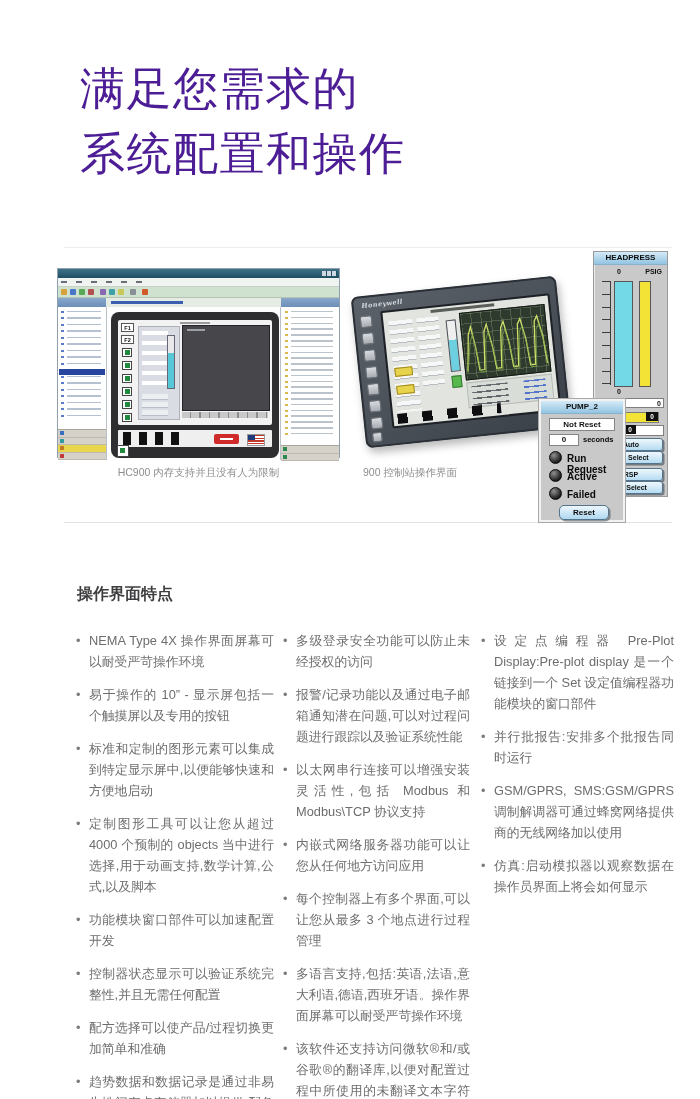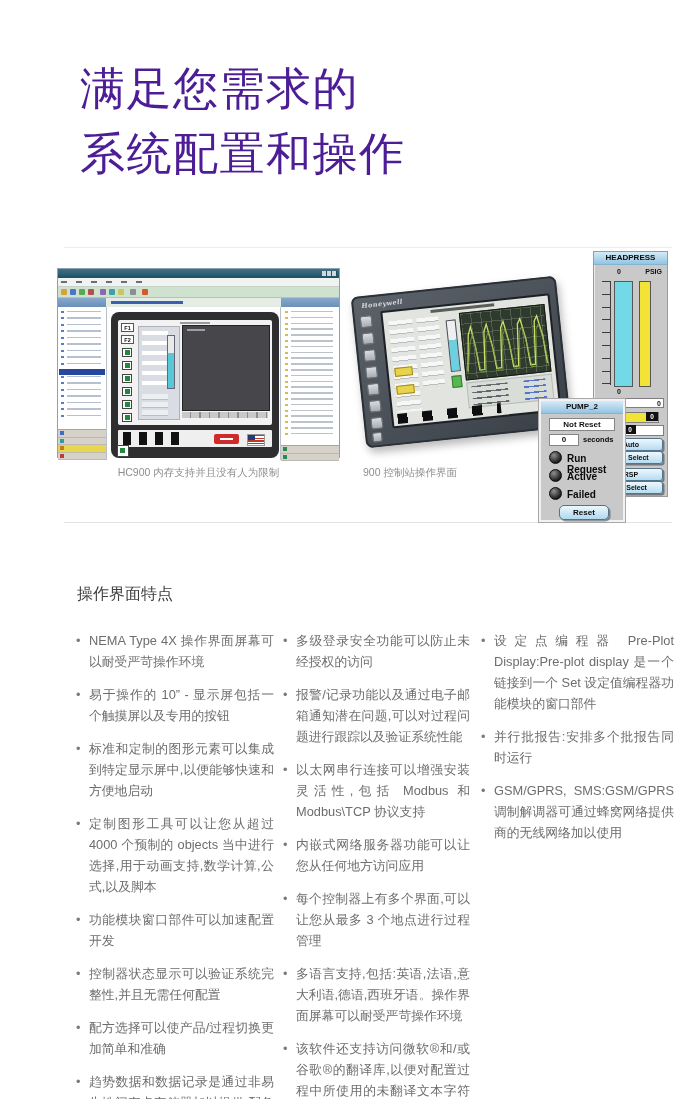--- a/index.html
+++ b/index.html
@@ -147,21 +147,21 @@
                 font-size:8px;font-weight:bold;text-align:center;line-height:10px;color:#111;}
   .p2-sec-label{position:absolute;left:42px;top:34px;font-size:7.5px;font-weight:bold;color:#0a0a0a;text-align:right;}
   .p2-led{position:absolute;left:8px;width:11px;height:11px;border-radius:50%;border:1px solid #0a0a0a;
           background:radial-gradient(circle at 35% 30%, #8f8f8f, #1b1b1b 72%);}
   .p2-led-label{position:absolute;left:26px;font-size:10px;font-weight:bold;color:#0a0a0a;}
   .p2-reset{position:absolute;left:18px;top:104px;width:48px;height:13px;background:linear-gradient(#eef7fd,#aed8f0);
             border:1px solid #55748c;border-radius:5px;box-shadow:1.5px 1.5px 0 rgba(45,55,65,.5);
             font-size:8px;font-weight:bold;color:#0a0a0a;text-align:center;line-height:13px;}
 
   
-  .features-heading{position:absolute;left:77px;top:584px;margin:0;font-size:16px;font-weight:normal;color:#3e3e40;}
+  .features-heading{position:absolute;left:77px;top:584px;margin:0;font-size:16px;font-weight:bold;color:#3e3e40;}
   .fcol{position:absolute;top:618px;margin:0;padding:0;list-style:none;}
   .fcol1{left:76px;width:198px;}
   .fcol2{left:283px;width:187px;}
   .fcol3{left:481px;width:193px;}
   .fcol li{position:relative;padding-left:13px;margin:12px 0 5px 0;font-size:12.8px;line-height:21px;
            color:#6d6d6f;text-align:justify;}
   .fcol li::before{content:"\2022";position:absolute;left:0;top:0;color:#7c7c7e;}
 </style>
 </head>
 <body>
@@ -335,15 +335,16 @@
       <li>以太网串行连接可以增强安装灵活性,包括 Modbus 和 Modbus\TCP 协议支持</li>
       <li>内嵌式网络服务器功能可以让您从任何地方访问应用</li>
       <li>每个控制器上有多个界面,可以让您从最多 3 个地点进行过程管理</li>
       <li>多语言支持,包括:英语,法语,意大利语,德语,西班牙语。操作界面屏幕可以耐受严苛操作环境</li>
       <li>该软件还支持访问微软®和/或谷歌®的翻译库,以便对配置过程中所使用的未翻译文本字符串进行翻译</li>
     </ul>
   <ul class="fcol fcol3">
       <li>设定点编程器 Pre-Plot Display:Pre-plot display 是一个链接到一个 Set 设定值编程器功能模块的窗口部件</li>
       <li>并行批报告:安排多个批报告同时运行</li>
       <li>GSM/GPRS, SMS:GSM/GPRS 调制解调器可通过蜂窝网络提供商的无线网络加以使用</li>
+      <li>仿真:启动模拟器以观察数据在操作员界面上将会如何显示</li>
     </ul>
 
 </div>
 
 </body></html>

